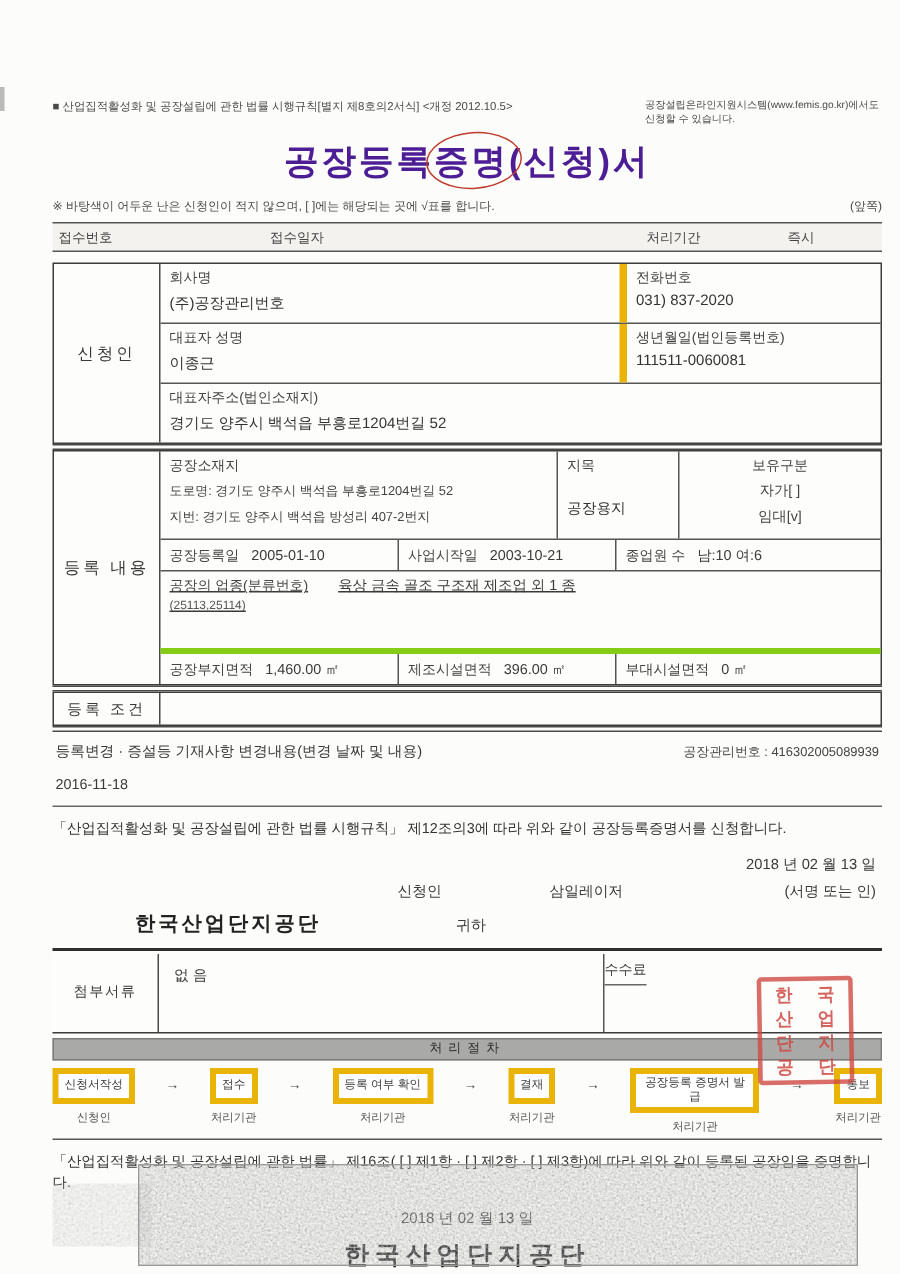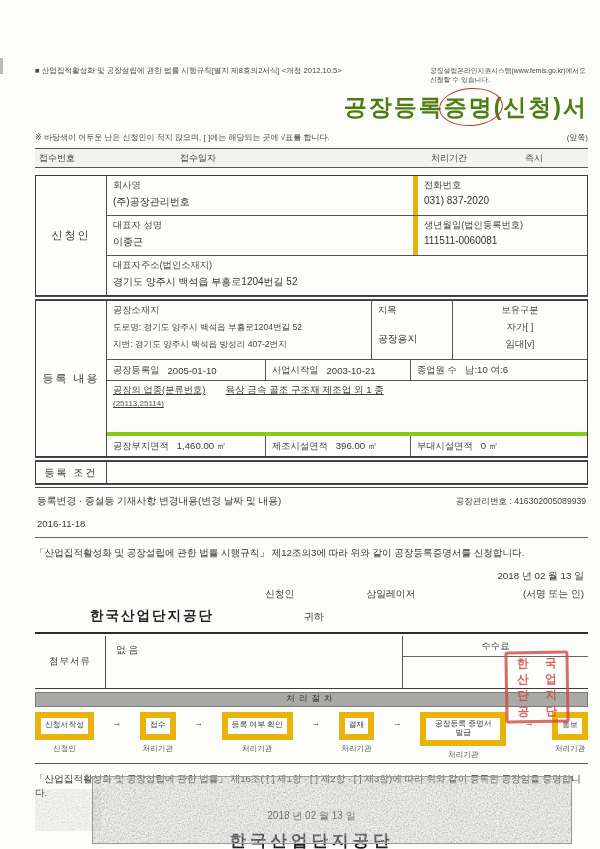--- a/index.html
+++ b/index.html
@@ -6,21 +6,21 @@
   .page{
     position:relative;width:600px;height:849px;overflow:hidden;
     background:#fcfcfa;color:#3a3a3a;
     font-family:"Liberation Sans","DejaVu Sans",sans-serif;
   }
   .content{position:absolute;left:35px;top:0;width:553px;}
   
   .topnote-row{display:flex;justify-content:space-between;align-items:flex-start;margin-top:66px;}
   .legal-note{font-size:7.6px;color:#4a4a4a;white-space:nowrap;}
   .online-note{font-size:6.8px;color:#4a4a4a;width:158px;line-height:1.35;}
-  .title-row{text-align:right;margin-top:8px;font-size:23px;font-weight:bold;color:#4d7c0f;letter-spacing:2px;}
+  .title-row{text-align:center;margin-top:8px;font-size:23px;font-weight:bold;color:#4c1d95;letter-spacing:2px;}
   .circled{position:relative;display:inline-block;}
   .circled .ellipse{position:absolute;left:-5px;top:-4px;right:-9px;bottom:-3px;border:1.6px solid #c0392b;border-radius:50%;transform:rotate(-4deg);}
   .instruction-row{display:flex;justify-content:space-between;margin-top:9px;font-size:8px;color:#4a4a4a;}
   
   .receipt{display:flex;align-items:center;margin-top:5px;height:18px;border-top:1px solid #555;border-bottom:1px solid #555;background:#f3f2ee;font-size:9px;color:#444;}
   .receipt .r-no{margin-left:4px;}
   .receipt .r-date{margin-left:105px;}
   .receipt .r-period{margin-left:215px;}
   .receipt .r-immediate{margin-left:58px;}
   
@@ -70,28 +70,28 @@
   .sign-row .s-name{margin-left:72px;}
   .sign-row .s-note{margin-left:auto;padding-right:4px;}
   .agency-row{display:flex;align-items:baseline;margin-top:6px;}
   .agency-name{font-size:13.5px;font-weight:bold;letter-spacing:2px;color:#222;margin-left:55px;}
   .to-label{font-size:10px;margin-left:90px;}
   .thick-rule{border-top:2.5px solid #2e2e2e;margin-top:7px;}
   
   .attach{border:none;border-bottom:1.3px solid #3c3c3c;margin-top:2px;}
   .attach .side-label{font-size:9.5px;letter-spacing:1px;}
   .attach-mid{flex:1;border-right:1px solid #555;padding:8px 10px;font-size:9.8px;height:36px;}
-  .attach-fee{flex:0 0 185px;display:flex;flex-direction:column;}
+  .attach-fee{flex:0 0 185px;display:flex;flex-direction:row;}
   .fee-top{text-align:center;font-size:9.3px;padding-top:4px;height:16px;border-bottom:1px solid #666;}
   .fee-bottom{flex:1;}
   
   .proc-bar{margin-top:3px;height:13px;background:#a9a9a7;border:1px solid #7c7c7a;display:flex;align-items:center;justify-content:center;font-size:8.6px;color:#2f2f2f;letter-spacing:4px;}
   .proc-flow{display:flex;align-items:flex-start;justify-content:space-between;margin-top:5px;border-bottom:1px solid #555;padding-bottom:3px;}
   .step{display:flex;flex-direction:column;align-items:center;}
-  .step .box{border:6px solid #eab308;background:#fff;font-size:7.8px;padding:2px 4px;min-height:12px;display:flex;align-items:center;justify-content:center;text-align:center;color:#3a3a3a;line-height:1.15;}
+  .step .box{border:4px solid #eab308;background:#fff;font-size:7.8px;padding:2px 4px;min-height:12px;display:flex;align-items:center;justify-content:center;text-align:center;color:#3a3a3a;line-height:1.15;}
   .step .actor{font-size:7.6px;color:#555;margin-top:4px;}
   .arrow{font-size:9px;color:#444;margin-top:6px;}
   
   .cert-date{text-align:center;font-size:10px;margin-top:9px;}
   .cert-agency{text-align:center;font-size:16.5px;font-weight:bold;letter-spacing:4px;color:#1e1e1e;margin-top:7px;}
   .bottom-rule{border-top:1px solid #666;margin-top:7px;}
   .paper-note{text-align:right;font-size:7px;color:#555;margin-top:2px;padding-right:22px;}
   .paper-faint{opacity:0.22;}
   
   .seal{position:absolute;left:505px;top:651px;width:56px;height:64px;border:3px solid rgba(207,74,68,.8);border-radius:3px;

